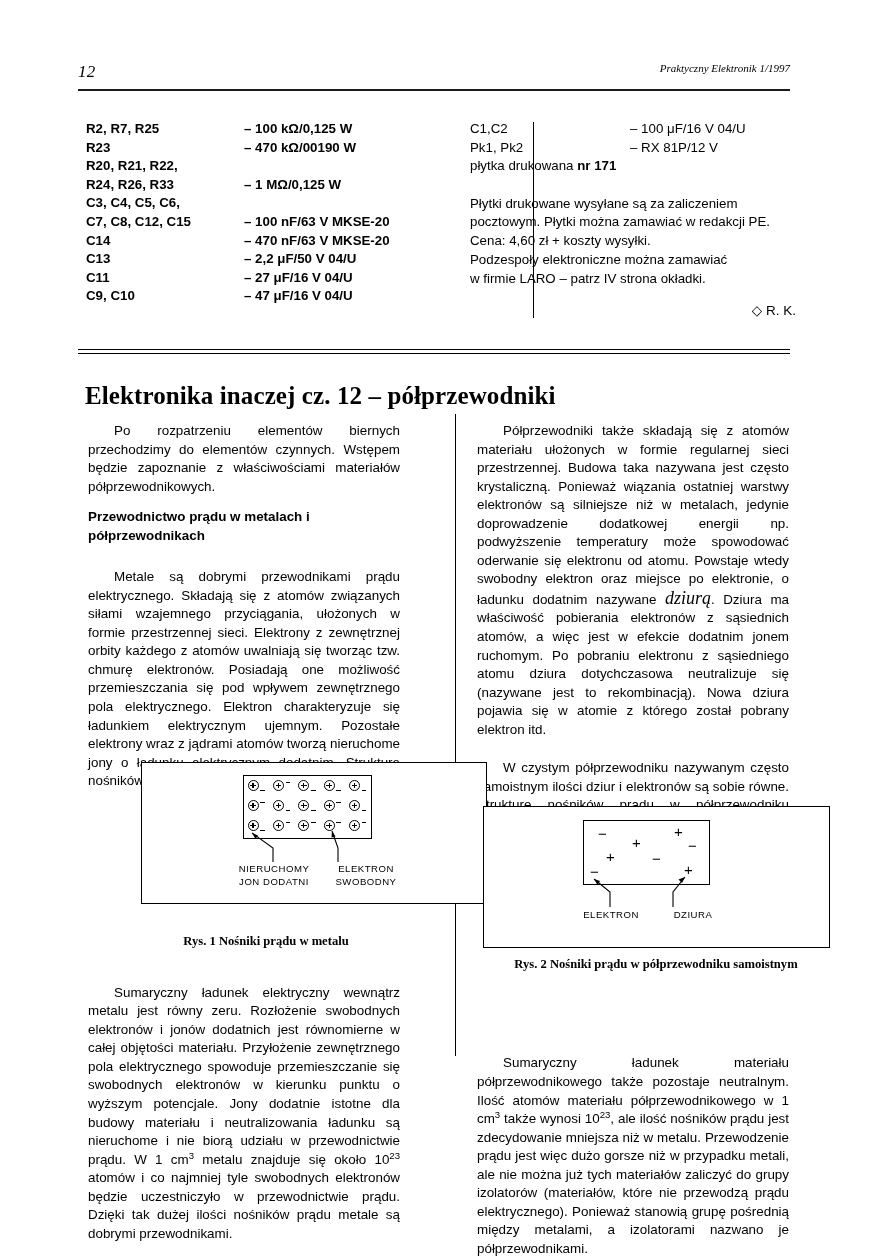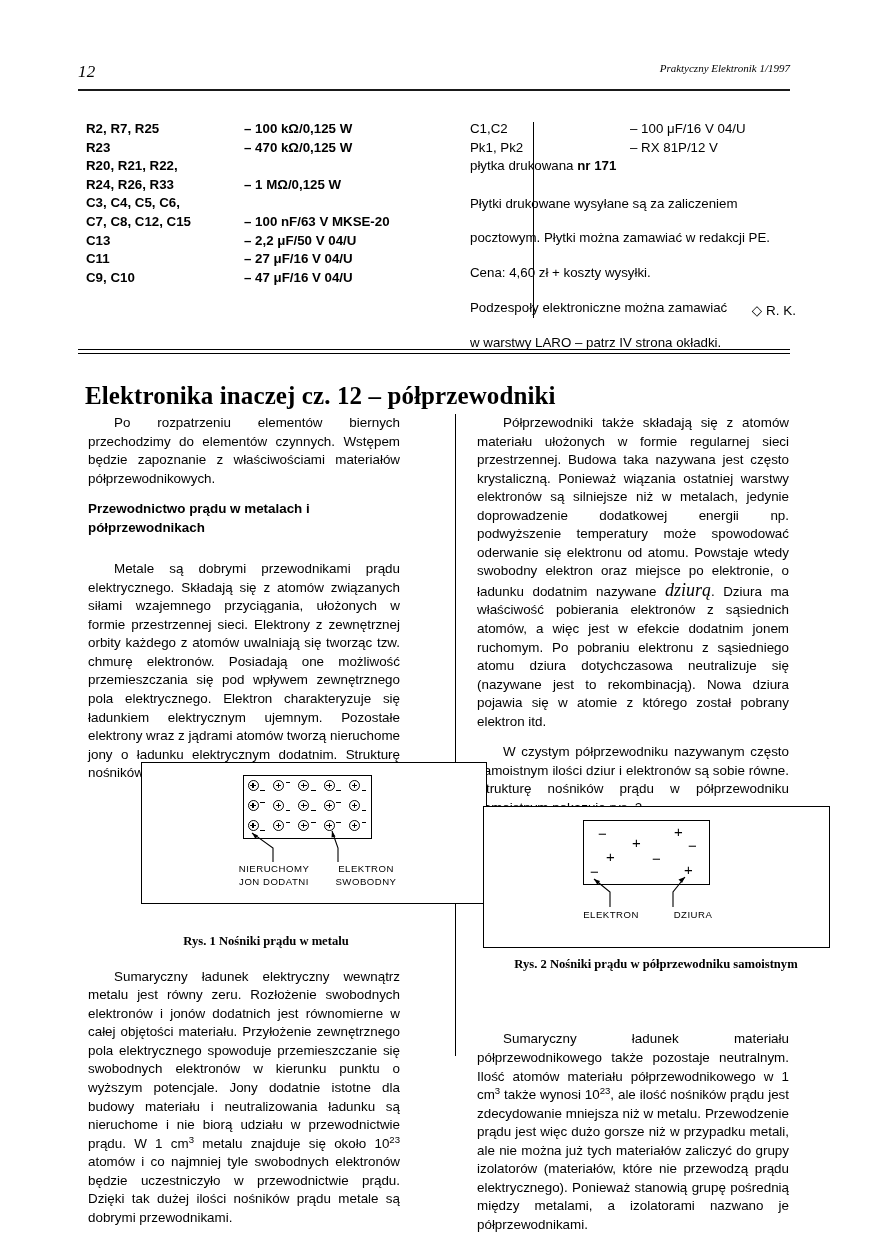--- a/index.html
+++ b/index.html
@@ -101,21 +101,21 @@
     height: 18.6px;
     white-space: nowrap;
     font-size: 13.3px;
   }
   .pcb-line b { font-weight: bold; }
   .order-block {
     margin-top: 19px;
     font-size: 13.3px;
     line-height: 18.7px;
   }
-  .order-block div { white-space: nowrap; margin-top: 16px; }
+  .order-block div { white-space: nowrap; }
   .signature {
     position: absolute;
     right: 4px;
     top: 182px;
     font-size: 13.5px;
     white-space: nowrap;
   }
 
   
   .rule-thin-top {
@@ -161,21 +161,21 @@
   .col-divider {
     position: absolute;
     left: 455px;
     top: 414px;
     width: 1px;
     height: 642px;
     background: #000;
   }
 
   p.para {
-    margin: 0 0 0 0;
+    margin: 8px 0 0 0;
     text-indent: 26px;
     text-align: justify;
   }
   p.subhead {
     margin: 12px 0 23px 0;
     font-weight: bold;
     text-indent: 0;
     text-align: left;
     line-height: 18.5px;
   }
@@ -291,33 +291,36 @@
   <div class="rule-header"></div>
 
   <div class="parts">
     <div class="parts-divider"></div>
 
     <div class="parts-col left">
       <div class="parts-row">
         <span class="ref">R2, R7, R25</span><span class="val">– 100 kΩ/0,125 W</span>
       </div>
       <div class="parts-row">
-        <span class="ref">R23</span><span class="val">– 470 kΩ/0,125 W</span>
+        <span class="ref">R23</span><span class="val">– 470 kΩ/00190 W</span>
       </div>
       <div class="parts-row">
         <span class="ref">R20, R21, R22,</span><span class="val"></span>
       </div>
       <div class="parts-row">
         <span class="ref">R24, R26, R33</span><span class="val">– 1 MΩ/0,125 W</span>
       </div>
       <div class="parts-row">
         <span class="ref">C3, C4, C5, C6,</span><span class="val"></span>
       </div>
       <div class="parts-row">
         <span class="ref">C7, C8, C12, C15</span><span class="val">– 100 nF/63 V MKSE-20</span>
+      </div>
+      <div class="parts-row">
+        <span class="ref">C14</span><span class="val">– 470 nF/63 V MKSE-20</span>
       </div>
       <div class="parts-row">
         <span class="ref">C13</span><span class="val">– 2,2 μF/50 V 04/U</span>
       </div>
       <div class="parts-row">
         <span class="ref">C11</span><span class="val">– 27 μF/16 V 04/U</span>
       </div>
       <div class="parts-row">
         <span class="ref">C9, C10</span><span class="val">– 47 μF/16 V 04/U</span>
       </div>
@@ -330,21 +333,21 @@
       <div class="parts-row">
         <span class="ref">Pk1, Pk2</span><span class="val">– RX 81P/12 V</span>
       </div>
       <div class="pcb-line"><span>płytka drukowana </span><b>nr 171</b></div>
 
       <div class="order-block">
         <div>Płytki drukowane wysyłane są za zaliczeniem</div>
         <div>pocztowym. Płytki można zamawiać w redakcji PE.</div>
         <div>Cena: 4,60 zł + koszty wysyłki.</div>
         <div>Podzespoły elektroniczne można zamawiać</div>
-        <div>w warstwy LARO – patrz IV strona okładki.</div>
+        <div>w firmie LARO – patrz IV strona okładki.</div>
       </div>
       <div class="signature">◇ R. K.</div>
     </div>
   </div>
 
   <div class="rule-thin-top"></div>
   <div class="rule-thin-bottom"></div>
   <h1 class="article-title">Elektronika inaczej cz. 12 – półprzewodniki</h1>
 
   <div class="col-divider"></div>

